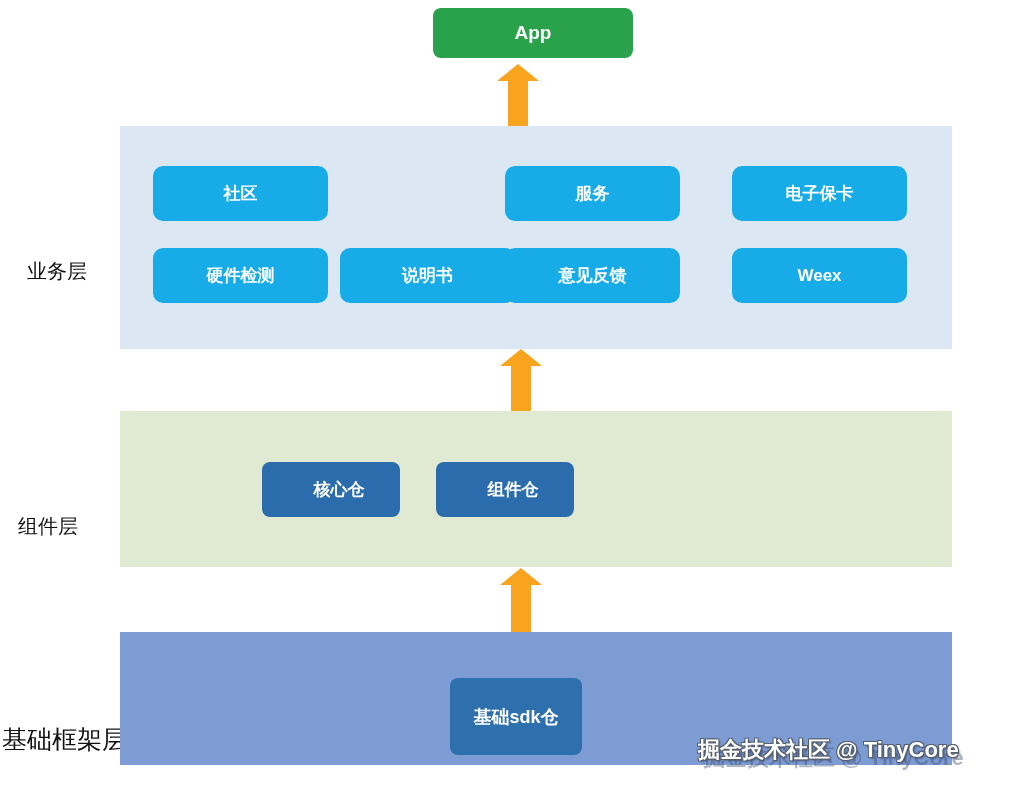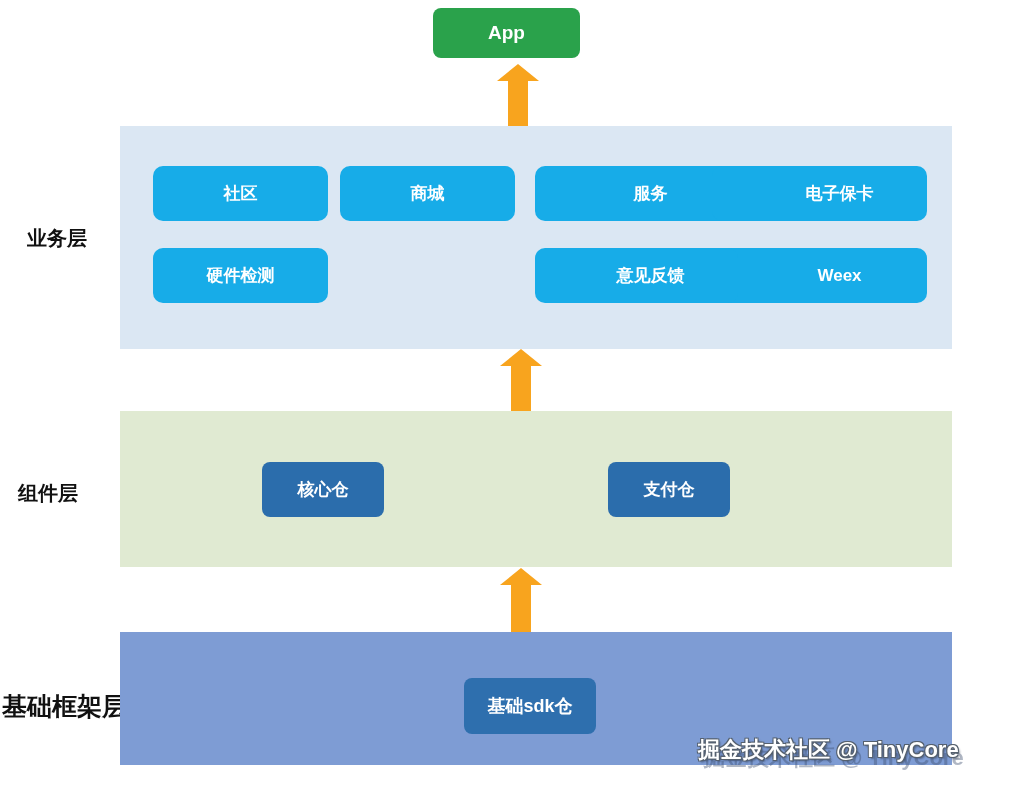--- a/index.html
+++ b/index.html
@@ -5,62 +5,62 @@
   html,body{margin:0;padding:0;background:#ffffff;}
   .stage{
     position:relative;
     width:1032px;height:787px;
     background:#ffffff;
     font-family:"Liberation Sans","DejaVu Sans",sans-serif;
     overflow:hidden;
   }
   
   .app-node{
-    position:absolute;left:433px;top:8px;width:147px;height:50px;
+    position:absolute;left:433px;top:8px;width:200px;height:50px;
     background:var(--app_green);border-radius:8px;
     color:var(--btn_text);font-size:19px;font-weight:600;
     display:flex;align-items:center;justify-content:center;
   }
   
   .arrow{position:absolute;width:42px;display:flex;flex-direction:column;align-items:center;}
   .arrow .head{width:0;height:0;border-left:21px solid transparent;border-right:21px solid transparent;border-bottom:17px solid var(--arrow_orange);}
   .arrow .shaft{width:20px;flex:1;background:var(--arrow_orange);}
   .arrow-1{left:497px;top:64px;height:62px;}
   .arrow-2{left:500px;top:349px;height:62px;}
   .arrow-3{left:500px;top:568px;height:64px;}
   
   .layer{position:absolute;left:120px;width:832px;}
   .layer-business{top:126px;height:223px;background:var(--business_bg);}
   .layer-component{top:411px;height:156px;background:var(--component_bg);}
   .layer-foundation{top:632px;height:133px;background:var(--foundation_bg);}
   
   .layer-label{
     position:absolute;color:var(--label_text);
-    font-weight:700;font-size:20px;white-space:nowrap;
+    font-weight:400;font-size:20px;white-space:nowrap;margin-top:33px;
   }
   .label-business{left:27px;top:225px;}
   .label-component{left:18px;top:480px;}
   .label-foundation{left:2px;top:690px;font-size:25px;}
   
   .node{
     position:absolute;display:flex;align-items:center;justify-content:center;
     color:var(--btn_text);font-weight:600;font-size:17px;white-space:nowrap;
   }
   .biz-node{width:175px;height:55px;background:var(--business_btn);border-radius:10px;}
   .biz-r1{top:40px;}
   .biz-r2{top:122px;text-align:right;}
   .biz-c1{left:33px;}
   .biz-c2{left:220px;}
-  .biz-c3{left:415px;padding-left:28px;}
-  .biz-c4{left:592px;padding-left:40px;}
-  .comp-node{width:122px;height:55px;background:var(--component_btn);border-radius:8px;top:51px;}
+  .biz-c3{left:385px;}
+  .biz-c4{left:612px;}
+  .comp-node{width:122px;height:55px;background:var(--component_btn);border-radius:8px;top:51px;padding-left:16px;}
   .comp-c1{left:142px;}
   .comp-c2{left:316px;}
   .comp-c3{left:488px;}
-  .sdk-node{width:132px;height:56px;background:var(--foundation_btn);border-radius:8px;left:344px;top:46px;font-size:18px;}
+  .sdk-node{width:132px;height:77px;background:var(--foundation_btn);border-radius:8px;left:330px;top:46px;font-size:18px;}
   
   .watermark{position:absolute;left:698px;top:735px;font-size:22px;font-weight:600;white-space:nowrap;}
   .watermark .main{
     position:relative;z-index:2;color:#ffffff;
     text-shadow:-1px -1px 0 #55606e, 1px -1px 0 #55606e, -1px 1px 0 #55606e, 1px 1px 0 #55606e, 2px 2px 2px rgba(40,50,70,.5);
   }
   .watermark .ghost{
     position:absolute;left:5px;top:8px;z-index:1;color:#3d4e6e;opacity:.4;
   }
 </style>
@@ -72,37 +72,37 @@
   <div class="app-node">App</div>
 
   <div class="arrow arrow-1">
     <div class="head"></div>
     <div class="shaft"></div>
   </div>
 
   <div class="layer-label label-business">业务层</div>
   <div class="layer layer-business">
     <div class="node biz-node biz-r1 biz-c1">社区</div>
-    <div class="node biz-node biz-r1 biz-c2">商城</div>
     <div class="node biz-node biz-r1 biz-c3">服务</div>
     <div class="node biz-node biz-r1 biz-c4">电子保卡</div>
     <div class="node biz-node biz-r2 biz-c1">硬件检测</div>
+    <div class="node biz-node biz-r2 biz-c2">说明书</div>
     <div class="node biz-node biz-r2 biz-c4">Weex</div>
     <div class="node biz-node biz-r2 biz-c3">意见反馈</div>
   </div>
 
   <div class="arrow arrow-2">
     <div class="head"></div>
     <div class="shaft"></div>
   </div>
 
   <div class="layer-label label-component">组件层</div>
   <div class="layer layer-component">
     <div class="node comp-node comp-c1">核心仓</div>
-    <div class="node comp-node comp-c3">支付仓</div>
+    <div class="node comp-node comp-c2">组件仓</div>
   </div>
 
   <div class="arrow arrow-3">
     <div class="head"></div>
     <div class="shaft"></div>
   </div>
 
   <div class="layer-label label-foundation">基础框架层</div>
   <div class="layer layer-foundation">
     <div class="node sdk-node">基础sdk仓</div>

